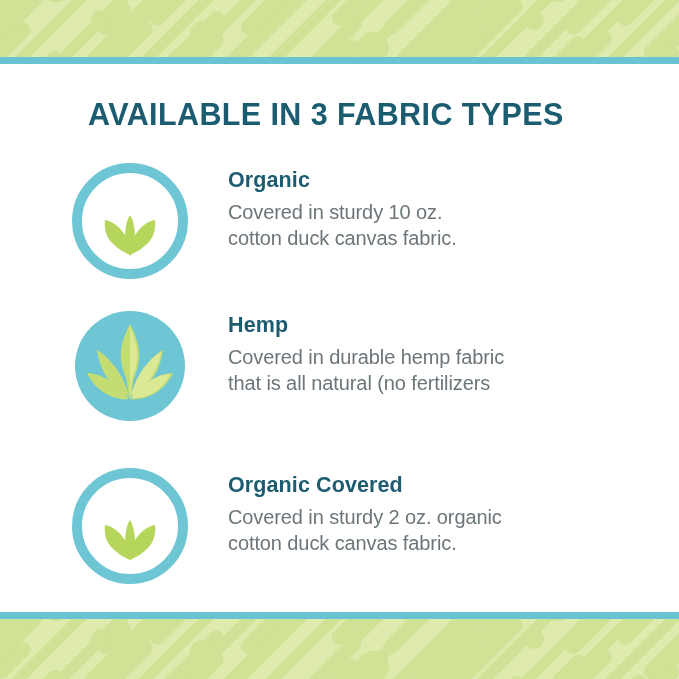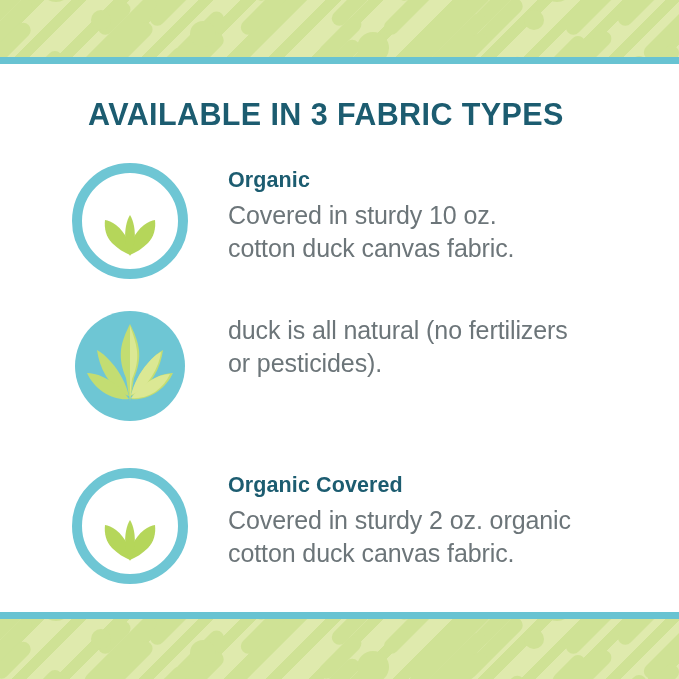--- a/index.html
+++ b/index.html
@@ -118,21 +118,21 @@
   }
   .row-heading {
     font-size: 21.5px;
     font-weight: bold;
     color: #1c5c70;
     line-height: 1.05;
     margin: 0 0 7px 0;
     letter-spacing: 0.1px;
   }
   .row-desc {
-    font-size: 25px;
+    font-size: 20px;
     color: #6c7579;
     line-height: 1.32;
     margin: 0;
     letter-spacing: -0.1px;
     font-weight: normal;
   }
   .row-desc span { display: block; }
 </style>
 </head>
 <body>
@@ -245,23 +245,24 @@
           <path d="M57 91 C51 82 42 74 31 69 C25 66 19 65 15 65 C18 72 24 79 31 84 C40 90 50 92 57 91 Z"></path>
         </g>
         <g fill="#dbe894">
           <path d="M58 92 L58 18 C61 26 64 34 65 43 C66 52 64 62 60 71 C59 79 58.6 86 58 92 Z"></path>
           <path d="M59 87 C62 76 67 65 76 55 C81 49 85 46 89 44 C88 52 85 60 80 68 C74 78 66 85 59 87 Z"></path>
           <path d="M59 90 C65 82 73 75 83 70 C89 67 94 66 98 66 C95 73 90 79 83 84 C75 89 66 91 59 90 Z"></path>
         </g>
       </svg>
     </div>
     <div class="row-text">
+      <p class="row-heading">Hemp</p>
       <p class="row-desc">
-        <span>duck is all natural (no fertilizers</span>
-        <span>or pesticides).</span>
+        <span>Covered in durable hemp fabric</span>
+        <span>that is all natural (no fertilizers</span>
       </p>
     </div>
   </div>
 
   <div class="row row-2">
     <div class="icon-wrap">
       <svg width="116" height="116" viewBox="0 0 116 116" xmlns="http://www.w3.org/2000/svg">
         <circle cx="58" cy="58" r="53" fill="none" stroke="#6ec6d4" stroke-width="10"></circle>
         <path d="M58 20
                  C50 20 44 25 42.5 31.5

